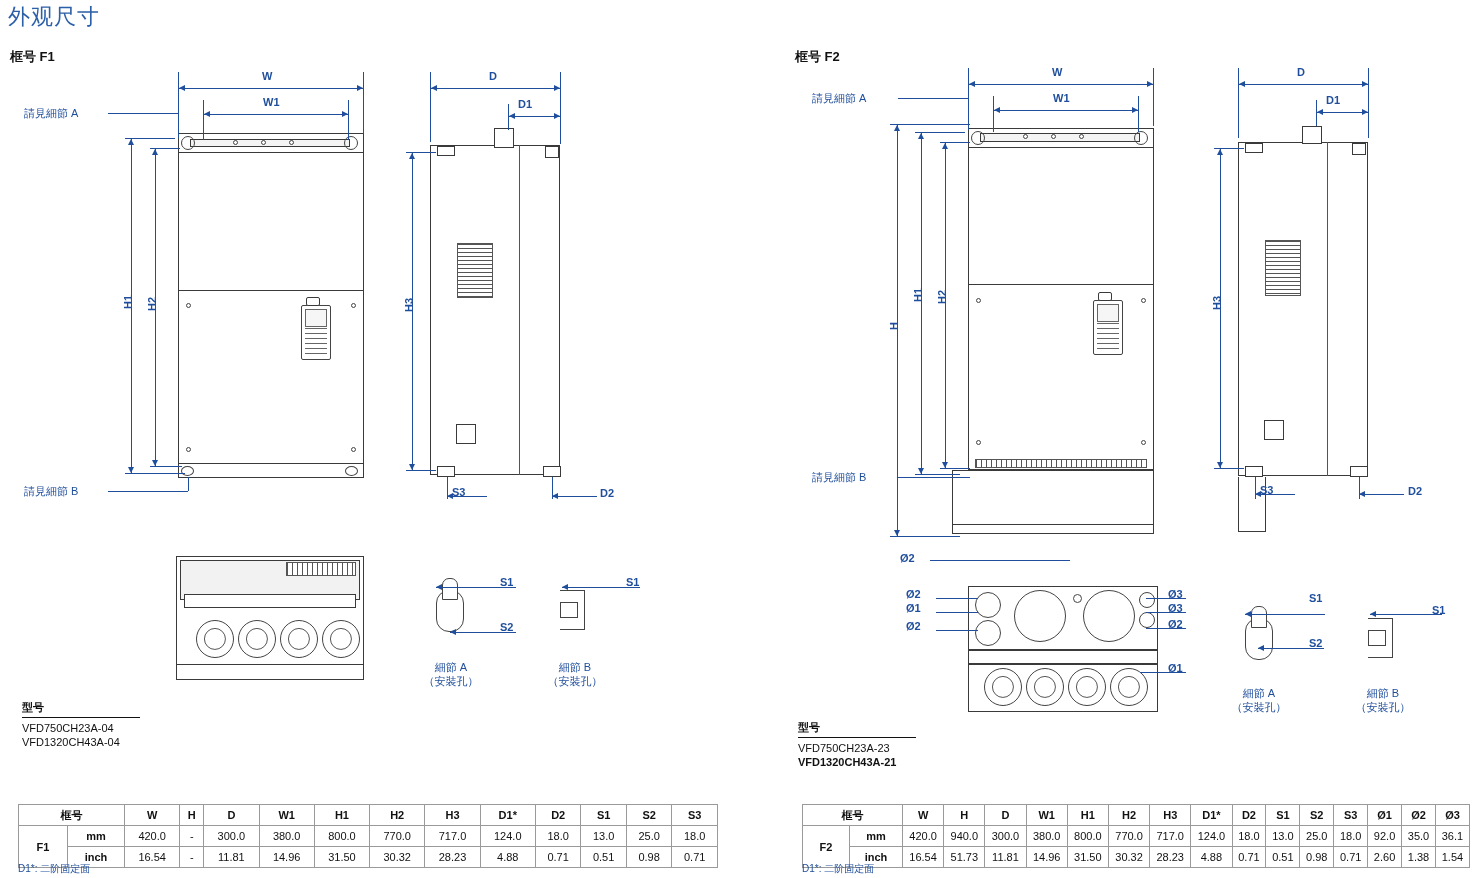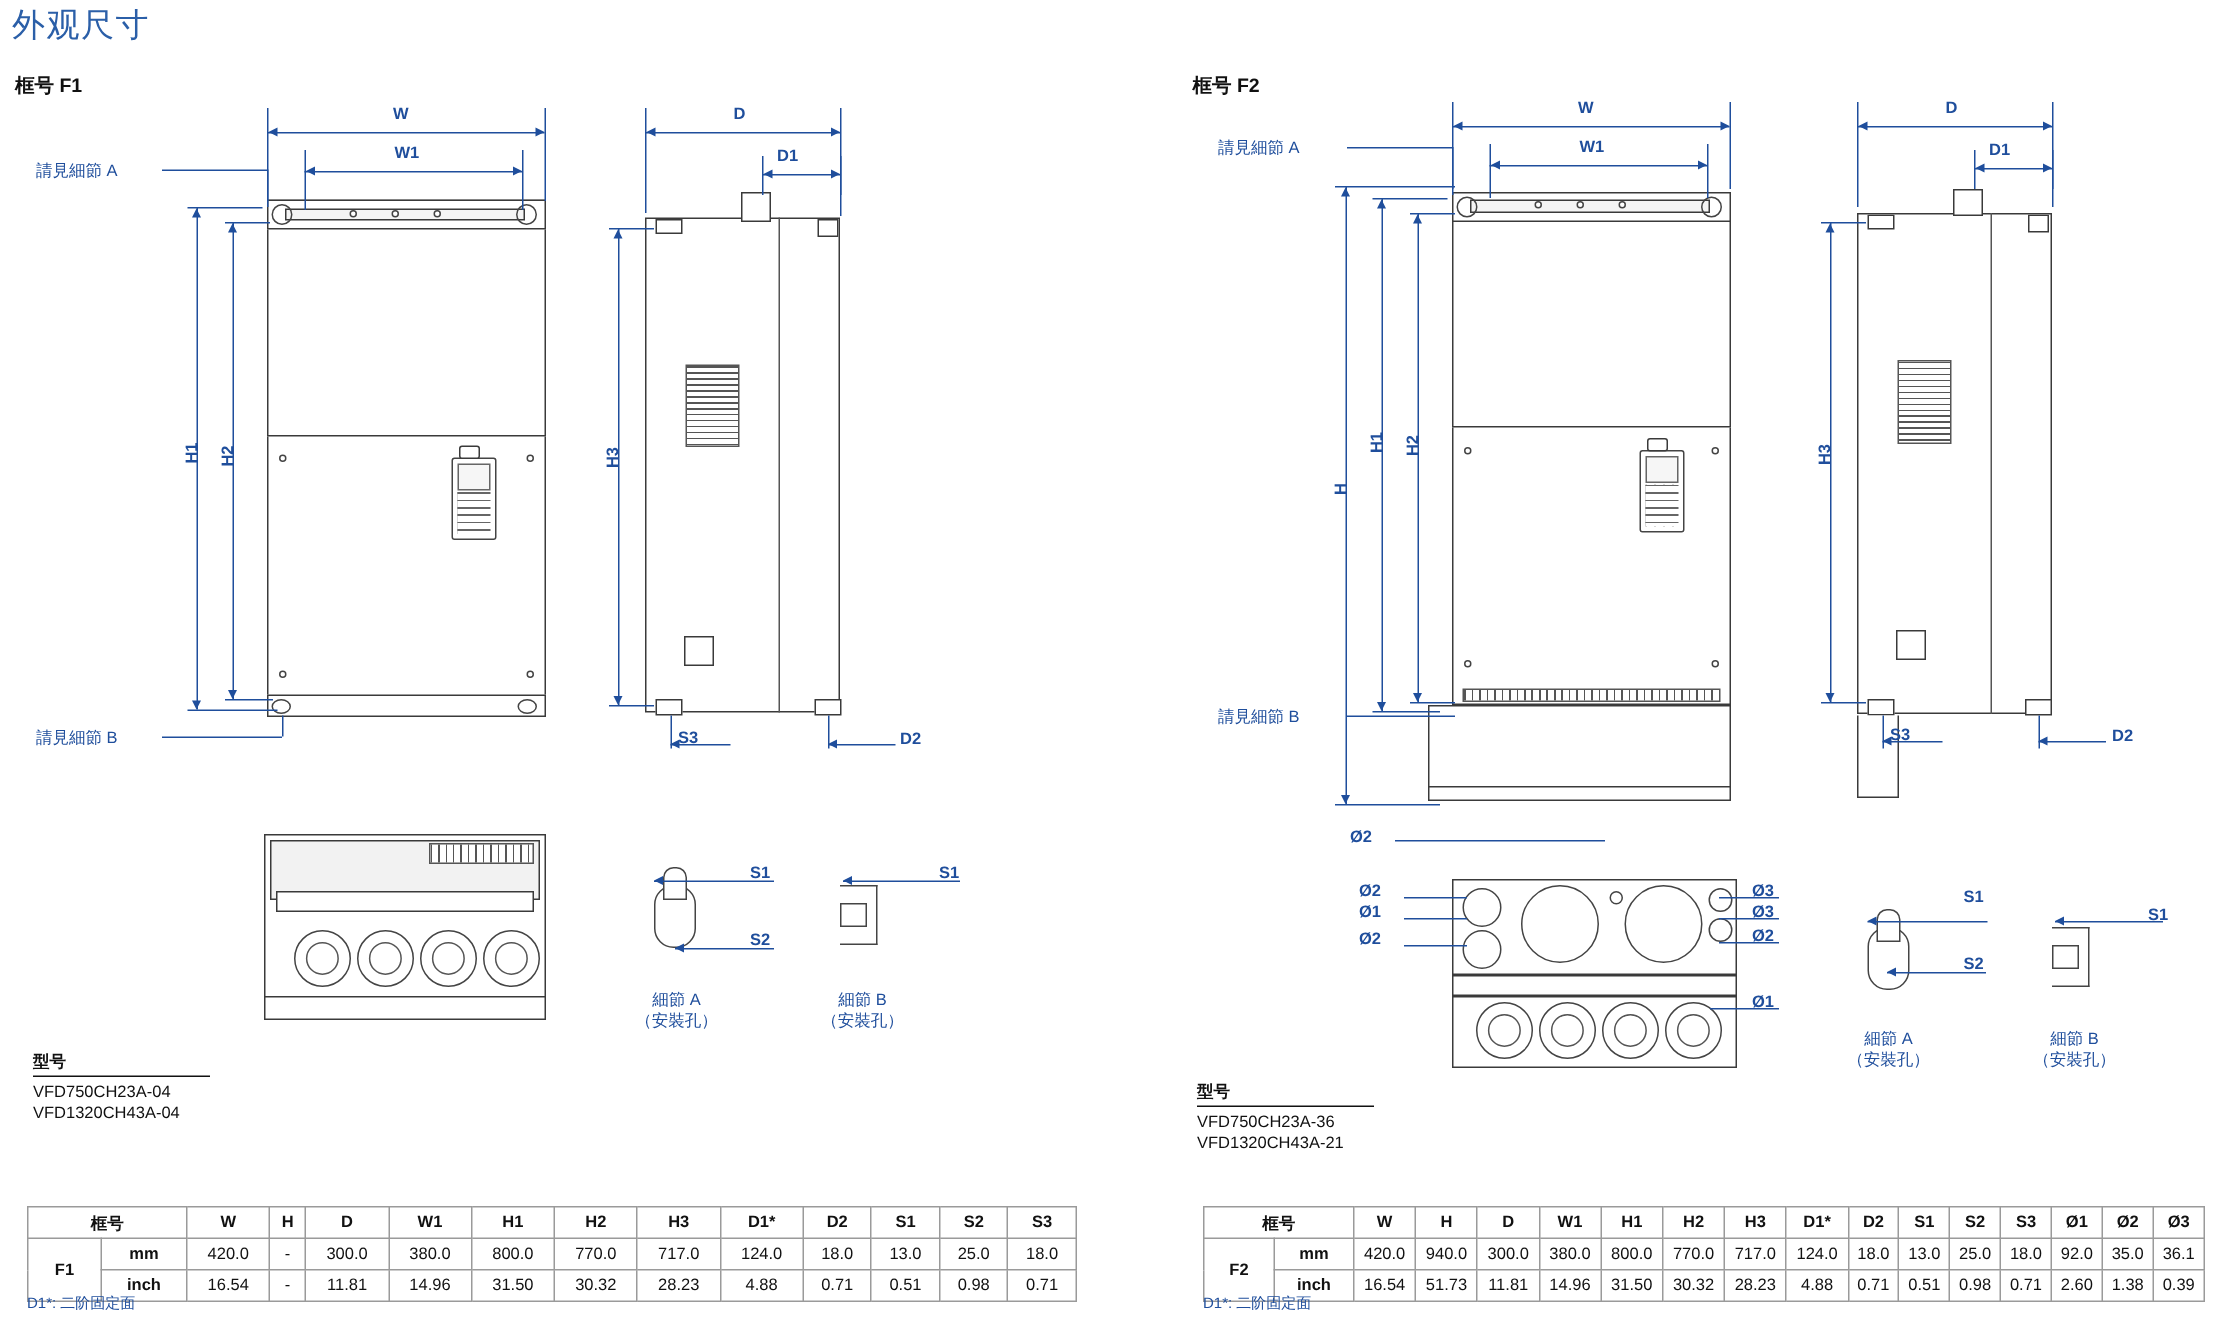--- a/index.html
+++ b/index.html
@@ -464,22 +464,22 @@
     <div class="arrowL" style="left:1370px;top:611px;"></div>
     <div class="dimtext" style="left:1432px;top:604px;">S1</div>
     <div class="detail-cap" style="left:1336px;top:686px;width:94px;">
       <div>細節 B</div>
       <div>（安裝孔）</div>
     </div>
   </div>
 
   <div class="model-block" style="left:798px;top:720px;">
     <div class="hd">型号</div>
-    <div class="ln">VFD750CH23A-36</div>
-    <div class="ln" style="margin-top:0;">VFD1320CH43A-21</div>
+    <div class="ln">VFD750CH23A-23</div>
+    <div class="ln" style="margin-top:0;font-weight:bold;">VFD1320CH43A-21</div>
   </div>
 
   <table class="dim" style="left:802px;top:804px;width:668px;">
     <tbody>
         <tr>
       <th colspan="2" style="width:86px;">框号</th>
       <th>W</th>
       <th>H</th>
       <th>D</th>
       <th>W1</th>
@@ -523,19 +523,19 @@
       <td>31.50</td>
       <td>30.32</td>
       <td>28.23</td>
       <td>4.88</td>
       <td>0.71</td>
       <td>0.51</td>
       <td>0.98</td>
       <td>0.71</td>
       <td>2.60</td>
       <td>1.38</td>
-      <td>0.39</td>
+      <td>1.54</td>
     </tr>
   </tbody>
     </table>
   <div class="tbl-note" style="left:802px;top:862px;">D1*: 二阶固定面</div>
 
 </div>
 
 </body></html>

